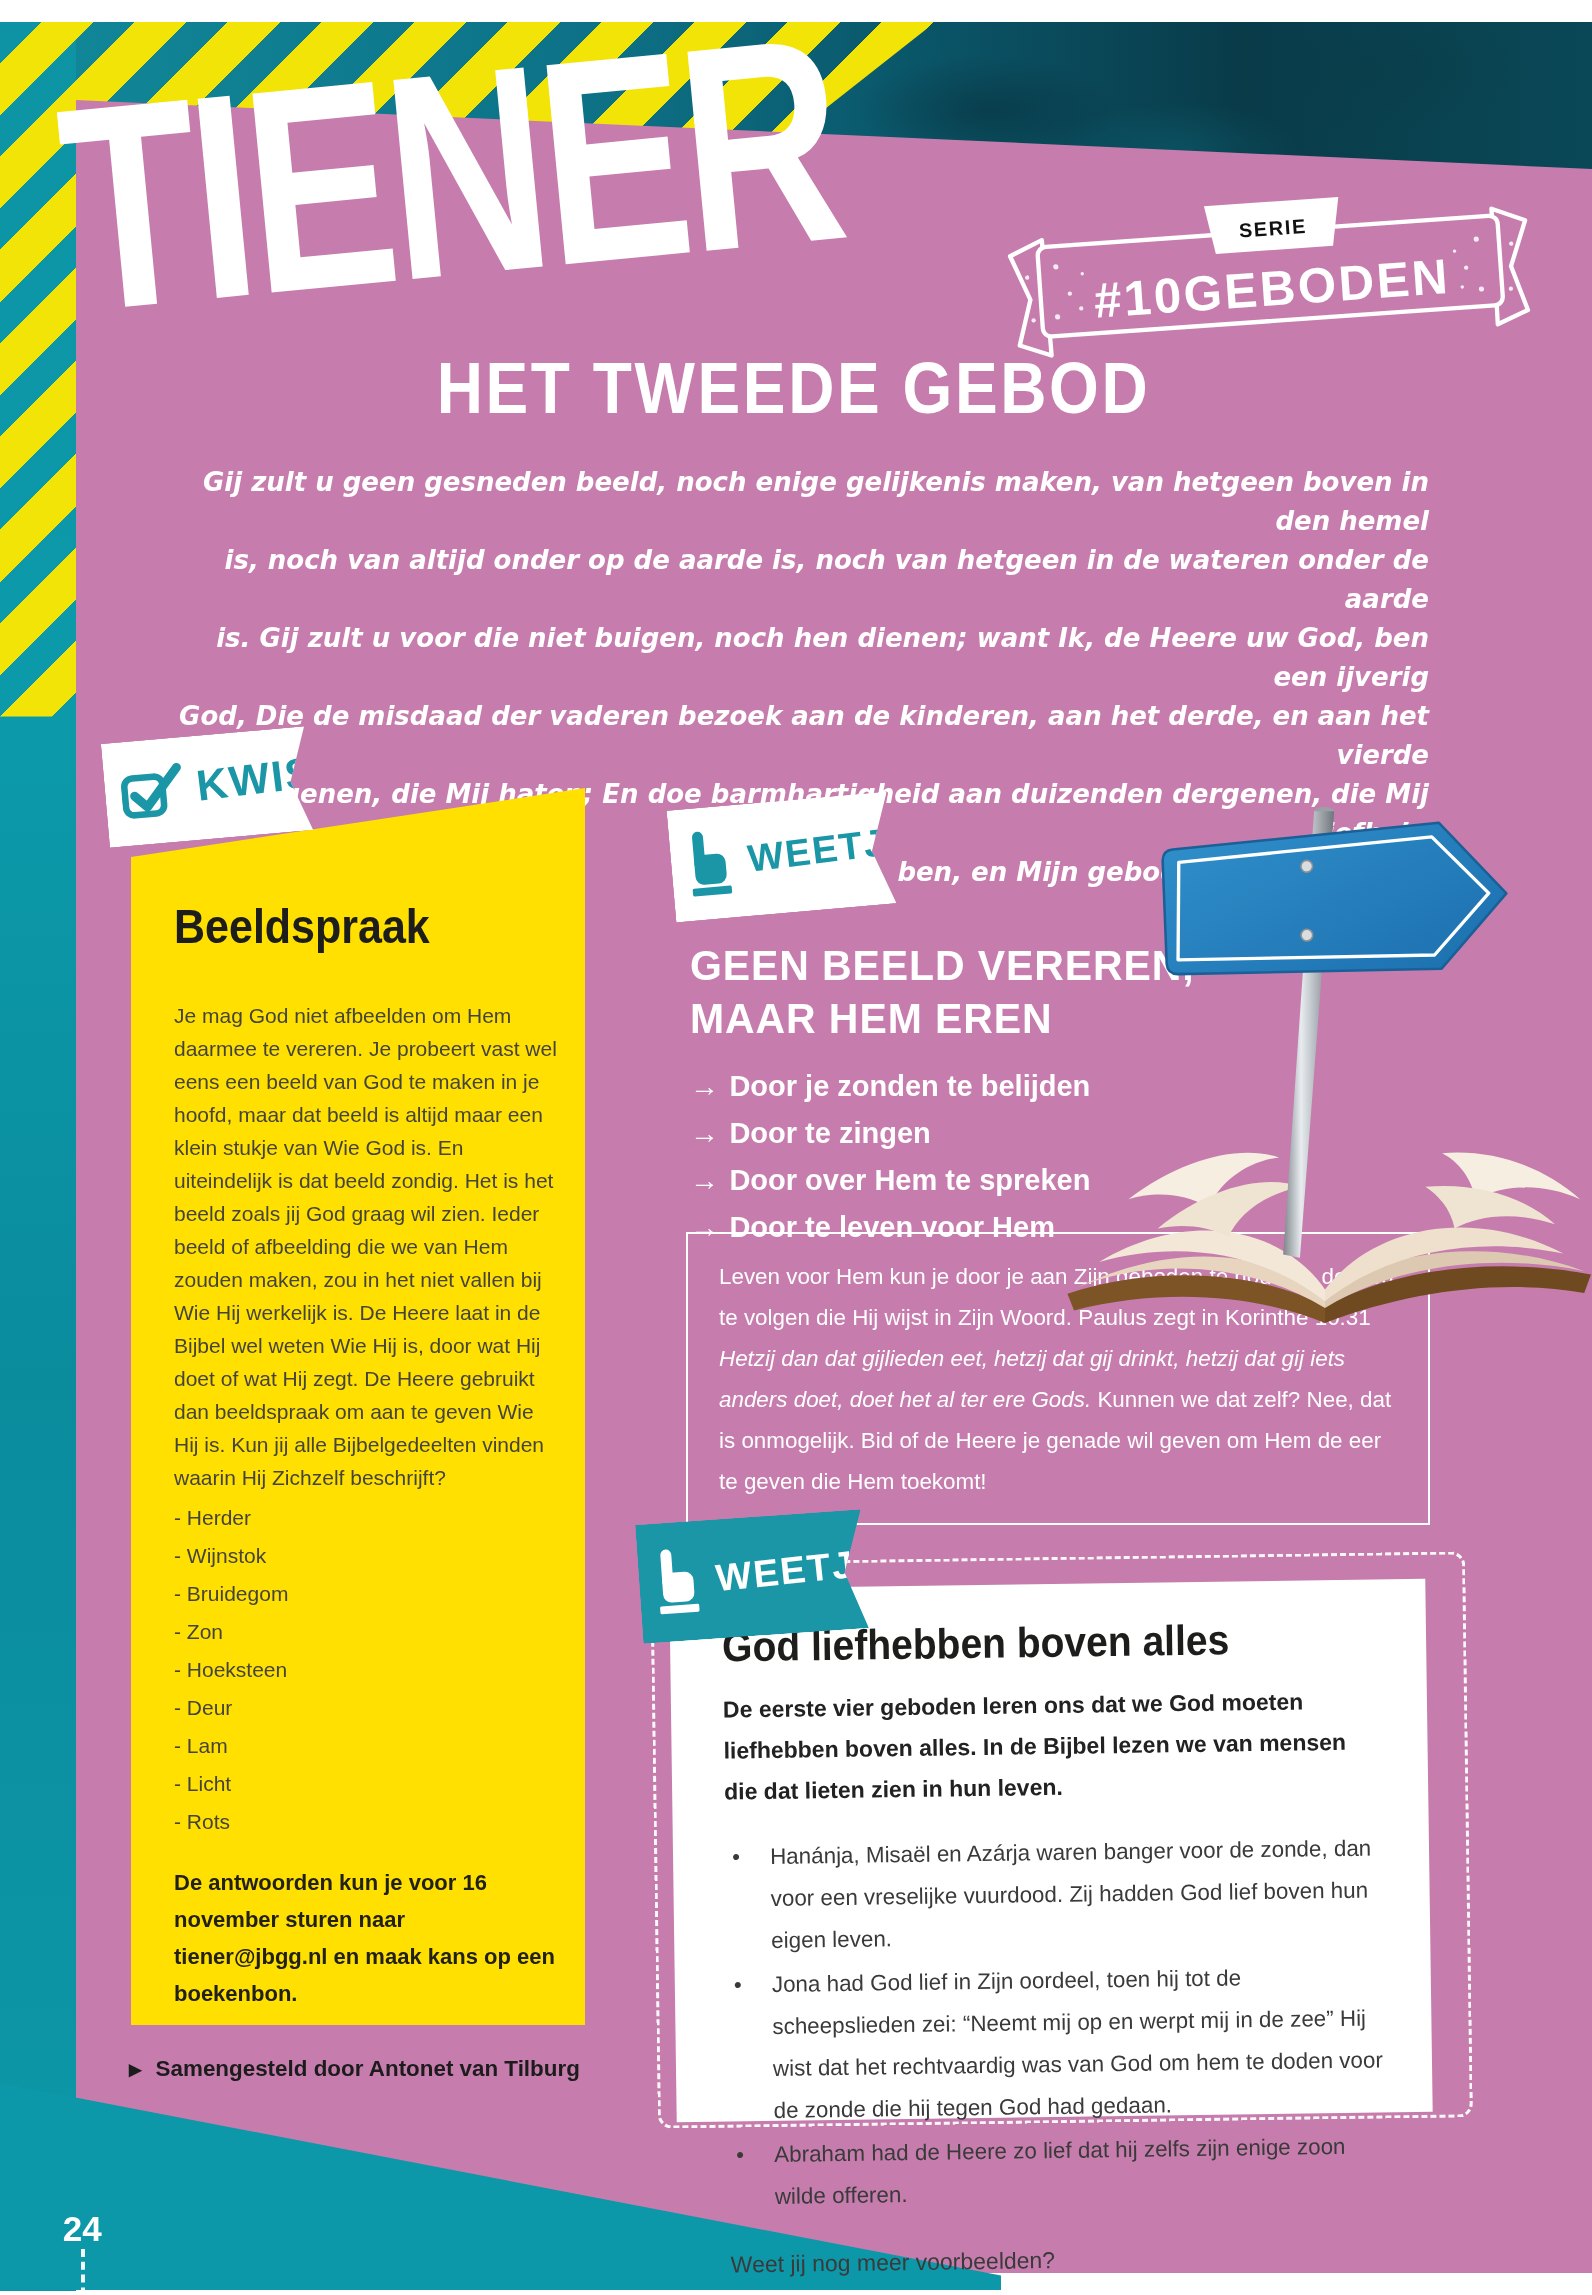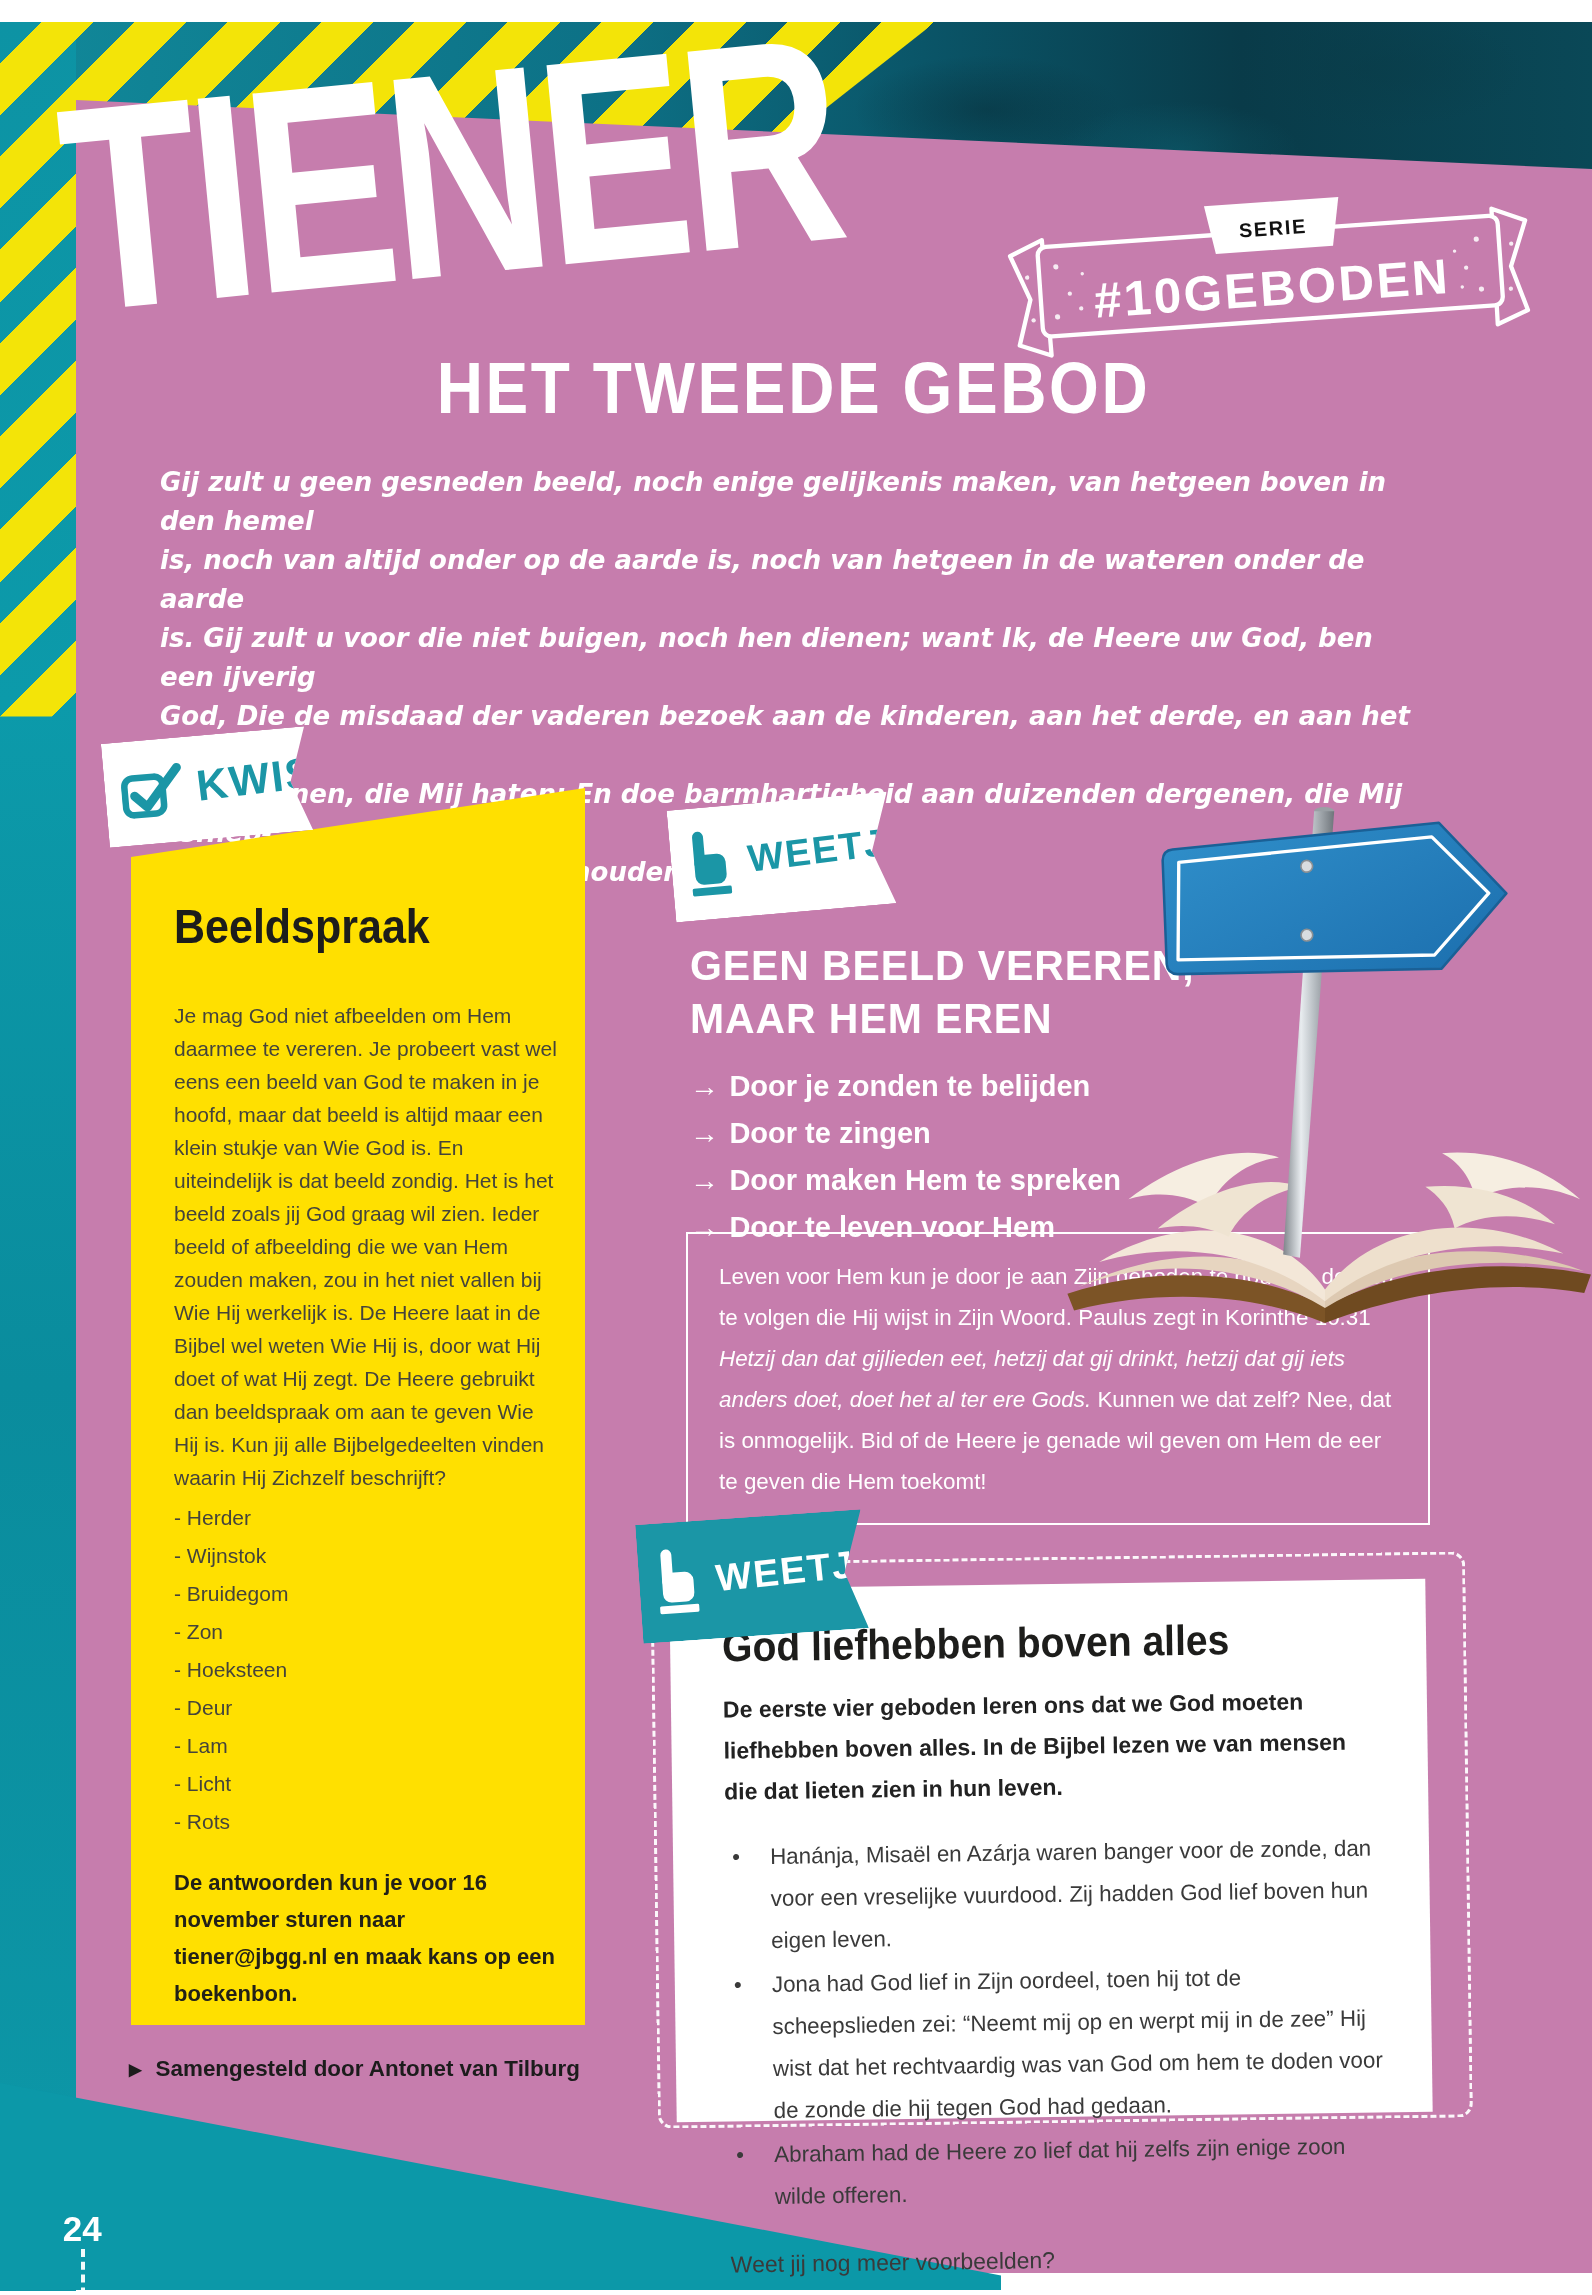--- a/index.html
+++ b/index.html
@@ -29,21 +29,21 @@
   .tiener { left:50px; top:67px; z-index:3; color:#fff; font-weight:900;
     font-size:285px; line-height:1; letter-spacing:-8.6px; white-space:nowrap;
     transform:rotate(-5.5deg) scale(.78,1.02); transform-origin:left top; }
   .banner-svg { left:1005px; top:200px; width:531px; height:147px; z-index:3;
     transform:rotate(-4deg); }
   svg text { font-family:"Liberation Sans", sans-serif; }
 
   .article-title { left:129px; top:347px; width:1329px; z-index:3; text-align:center;
     color:#fff; font-weight:900; font-size:64px; letter-spacing:2.6px;
     transform:scaleY(1.12); transform-origin:center top; }
-  .verse { left:160px; top:463px; width:1269px; z-index:3; text-align:left;
+  .verse { left:160px; top:463px; width:1269px; z-index:3; text-align:right;
     color:#fff; font-family:"DejaVu Sans", sans-serif; font-weight:bold; font-style:italic;
     font-size:26px; line-height:39px; }
 
   
   .flag { z-index:6; display:flex; align-items:center; gap:14px; padding-left:15.5px;
     clip-path:polygon(0 0, 100% 0, 91% 52%, 100% 100%, 0 100%); }
   .flag-white { background:#fff; color:#1b96a6; }
   .flag-teal  { background:#1b96a6; color:#ffffff; }
   .flag-kwis   { left:105px; top:735px; width:204px; height:104px; transform:rotate(-5deg); }
   .flag-w1     { left:671px; top:801px; width:221px; height:112px; transform:rotate(-5deg); }
@@ -194,21 +194,21 @@
   </div>
 
   <div class="abs w1-title">
     <div>GEEN BEELD VEREREN,</div>
     <div>MAAR HEM EREN</div>
   </div>
 
   <ul class="abs arrow-list">
     <li><span class="arrow">→</span><span>Door je zonden te belijden</span></li>
     <li><span class="arrow">→</span><span>Door te zingen</span></li>
-    <li><span class="arrow">→</span><span>Door maken Hem te spreken</span></li>
+    <li><span class="arrow">→</span><span>Door over Hem te spreken</span></li>
     <li><span class="arrow">→</span><span>Door te leven voor Hem</span></li>
   </ul>
 
   <div class="abs quote-box">
     <span>Leven voor Hem kun je door je aan Zijn geboden te houden, de weg te volgen die Hij wijst in Zijn Woord. Paulus zegt in Korinthe 10:31 </span><span class="it">Hetzij dan dat gijlieden eet, hetzij dat gij drinkt, hetzij dat gij iets anders doet, doet het al ter ere Gods.</span><span> Kunnen we dat zelf? Nee, dat is onmogelijk. Bid of de Heere je genade wil geven om Hem de eer te geven die Hem toekomt!</span>
   </div>
 
   <svg class="abs signpost" viewBox="0 0 660 625">
     <defs>
       <linearGradient id="poleG" x1="0" y1="0" x2="1" y2="0">

